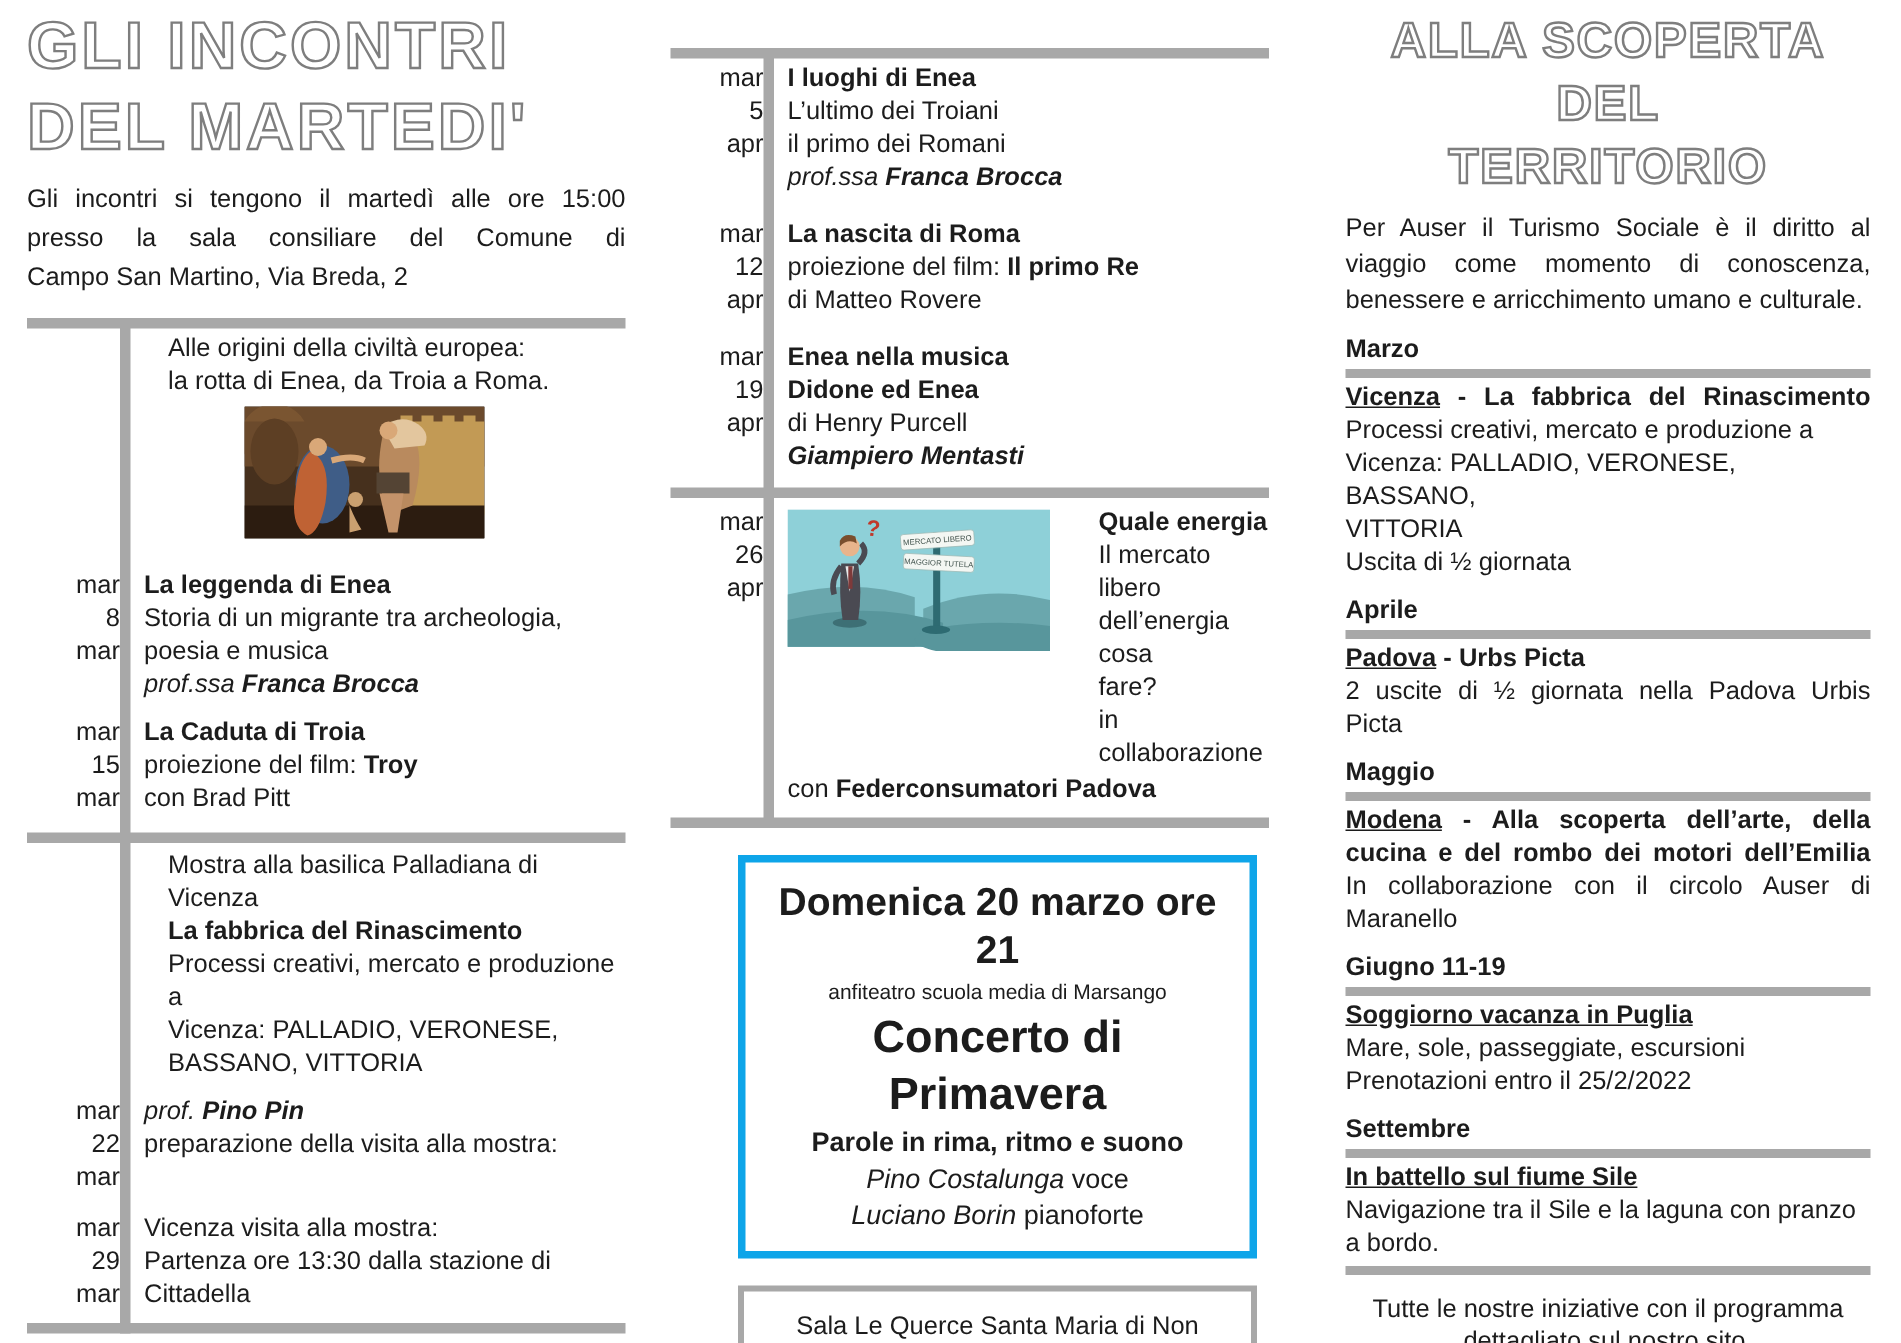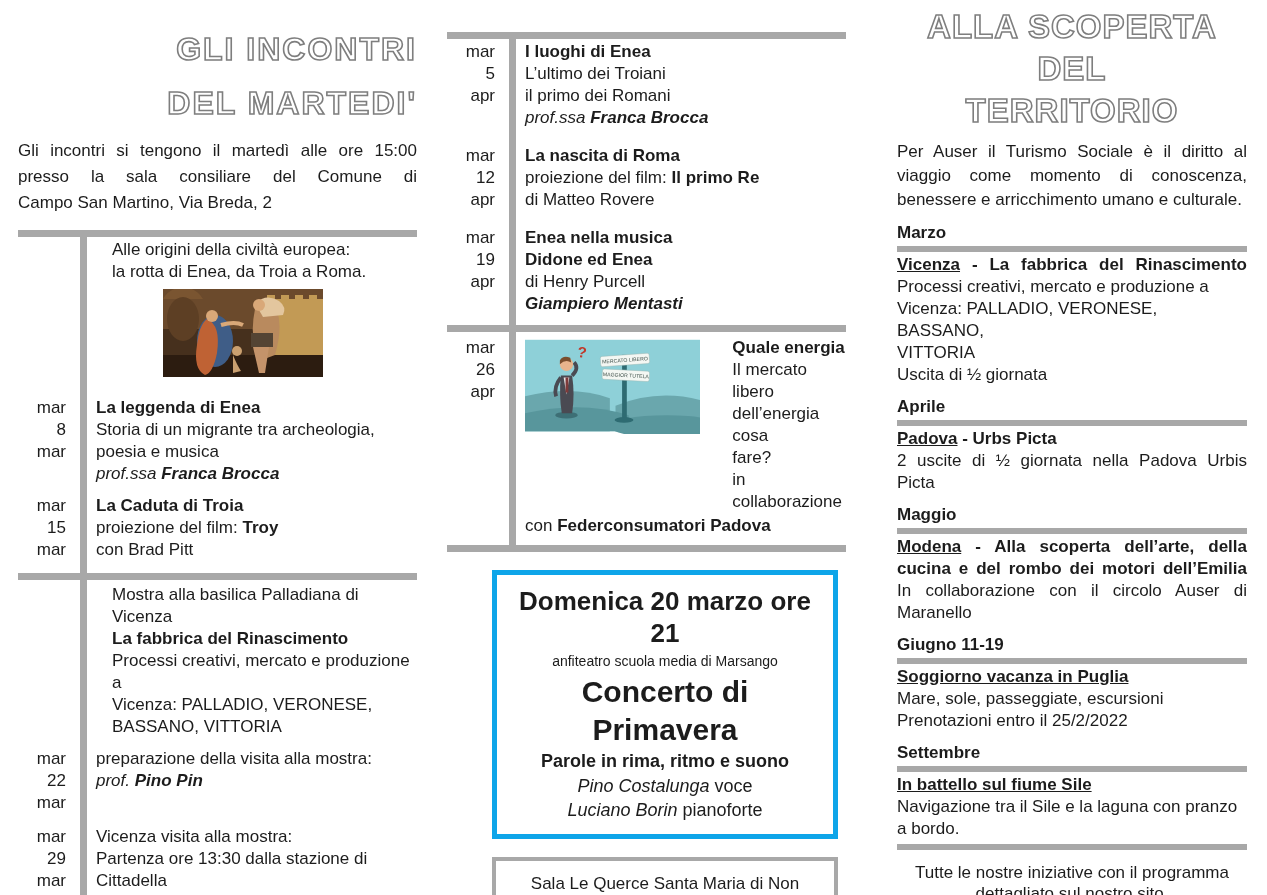--- a/index.html
+++ b/index.html
@@ -7,21 +7,21 @@
     font-family:"Liberation Sans","DejaVu Sans",sans-serif; color:#1c1c1c; }
   .col { position:absolute; top:0; }
   .col-left  { left:18px;  width:399px; }
   .col-mid   { left:447px; width:399px; }
   .col-right { left:897px; width:350px; }
 
   
   .outline-title { font-weight:bold; color:#fff;
     -webkit-text-stroke:1.6px #7e7e7e; text-stroke:1.6px #7e7e7e;
     letter-spacing:2px; }
-  .lt-title { font-size:32px; line-height:54px; margin-top:22px;text-align:right; }
+  .lt-title { font-size:44px; line-height:54px; margin-top:4px; }
   .rt-title { font-size:33px; line-height:42px; text-align:center; margin-top:6px; letter-spacing:1px; }
 
   .b { font-weight:bold; }
   .i { font-style:italic; }
   .bi { font-weight:bold; font-style:italic; }
   .u { text-decoration:underline; }
   .prel { white-space:pre-line; }
   .jline { text-align:justify; text-align-last:justify; }
   .jus { text-align:justify; }
   .jlast { text-align:justify; text-align-last:justify; }
@@ -29,21 +29,21 @@
   .body-txt { font-size:17px; line-height:22px; }
   .intro { font-size:17px; line-height:26px; margin-top:8px; }
 
   
   .rail { position:relative; }
   .vbar { position:absolute; left:62px; top:0; bottom:0; width:7px; background:#a8a8a8; }
   .hbar { height:7px; background:#a8a8a8; width:100%; }
   .ind { margin-left:94px; }
 
   .ev { display:flex; font-size:17px; line-height:22px; }
-  .ev .date { width:62px; text-align:right; padding-right:14px; flex:none; }
+  .ev .date { width:62px; text-align:right; padding-right:0; flex:none; }
   .ev .ebody { margin-left:16px; flex:1; }
 
   .painting { margin:6px 0 0 145px; display:block; }
 
   .energy-row { display:flex; }
   .etext { margin-left:32px; font-size:17px; line-height:22px; }
 
   
   .concert { margin-top:18px; border:5px solid #0ea5e9; padding:10px 6px 12px 6px; text-align:center; }
   .concert .head { font-size:26px; line-height:32px; font-weight:bold; }
@@ -147,22 +147,22 @@
 BASSANO, VITTORIA</div>
     </div>
 
     <div class="ev" style="margin-top:10px;">
       <div class="date">
         <div>mar</div>
         <div>22</div>
         <div>mar</div>
       </div>
       <div class="ebody">
+        <div><span class="i">prof.</span> <span class="bi">Pino Pin</span></div>
         <div>preparazione della visita alla mostra:</div>
-        <div><span class="i">prof.</span> <span class="bi">Pino Pin</span></div>
       </div>
     </div>
 
     <div class="ev" style="margin-top:12px; margin-bottom:8px;">
       <div class="date">
         <div>mar</div>
         <div>29</div>
         <div>mar</div>
       </div>
       <div class="ebody">

